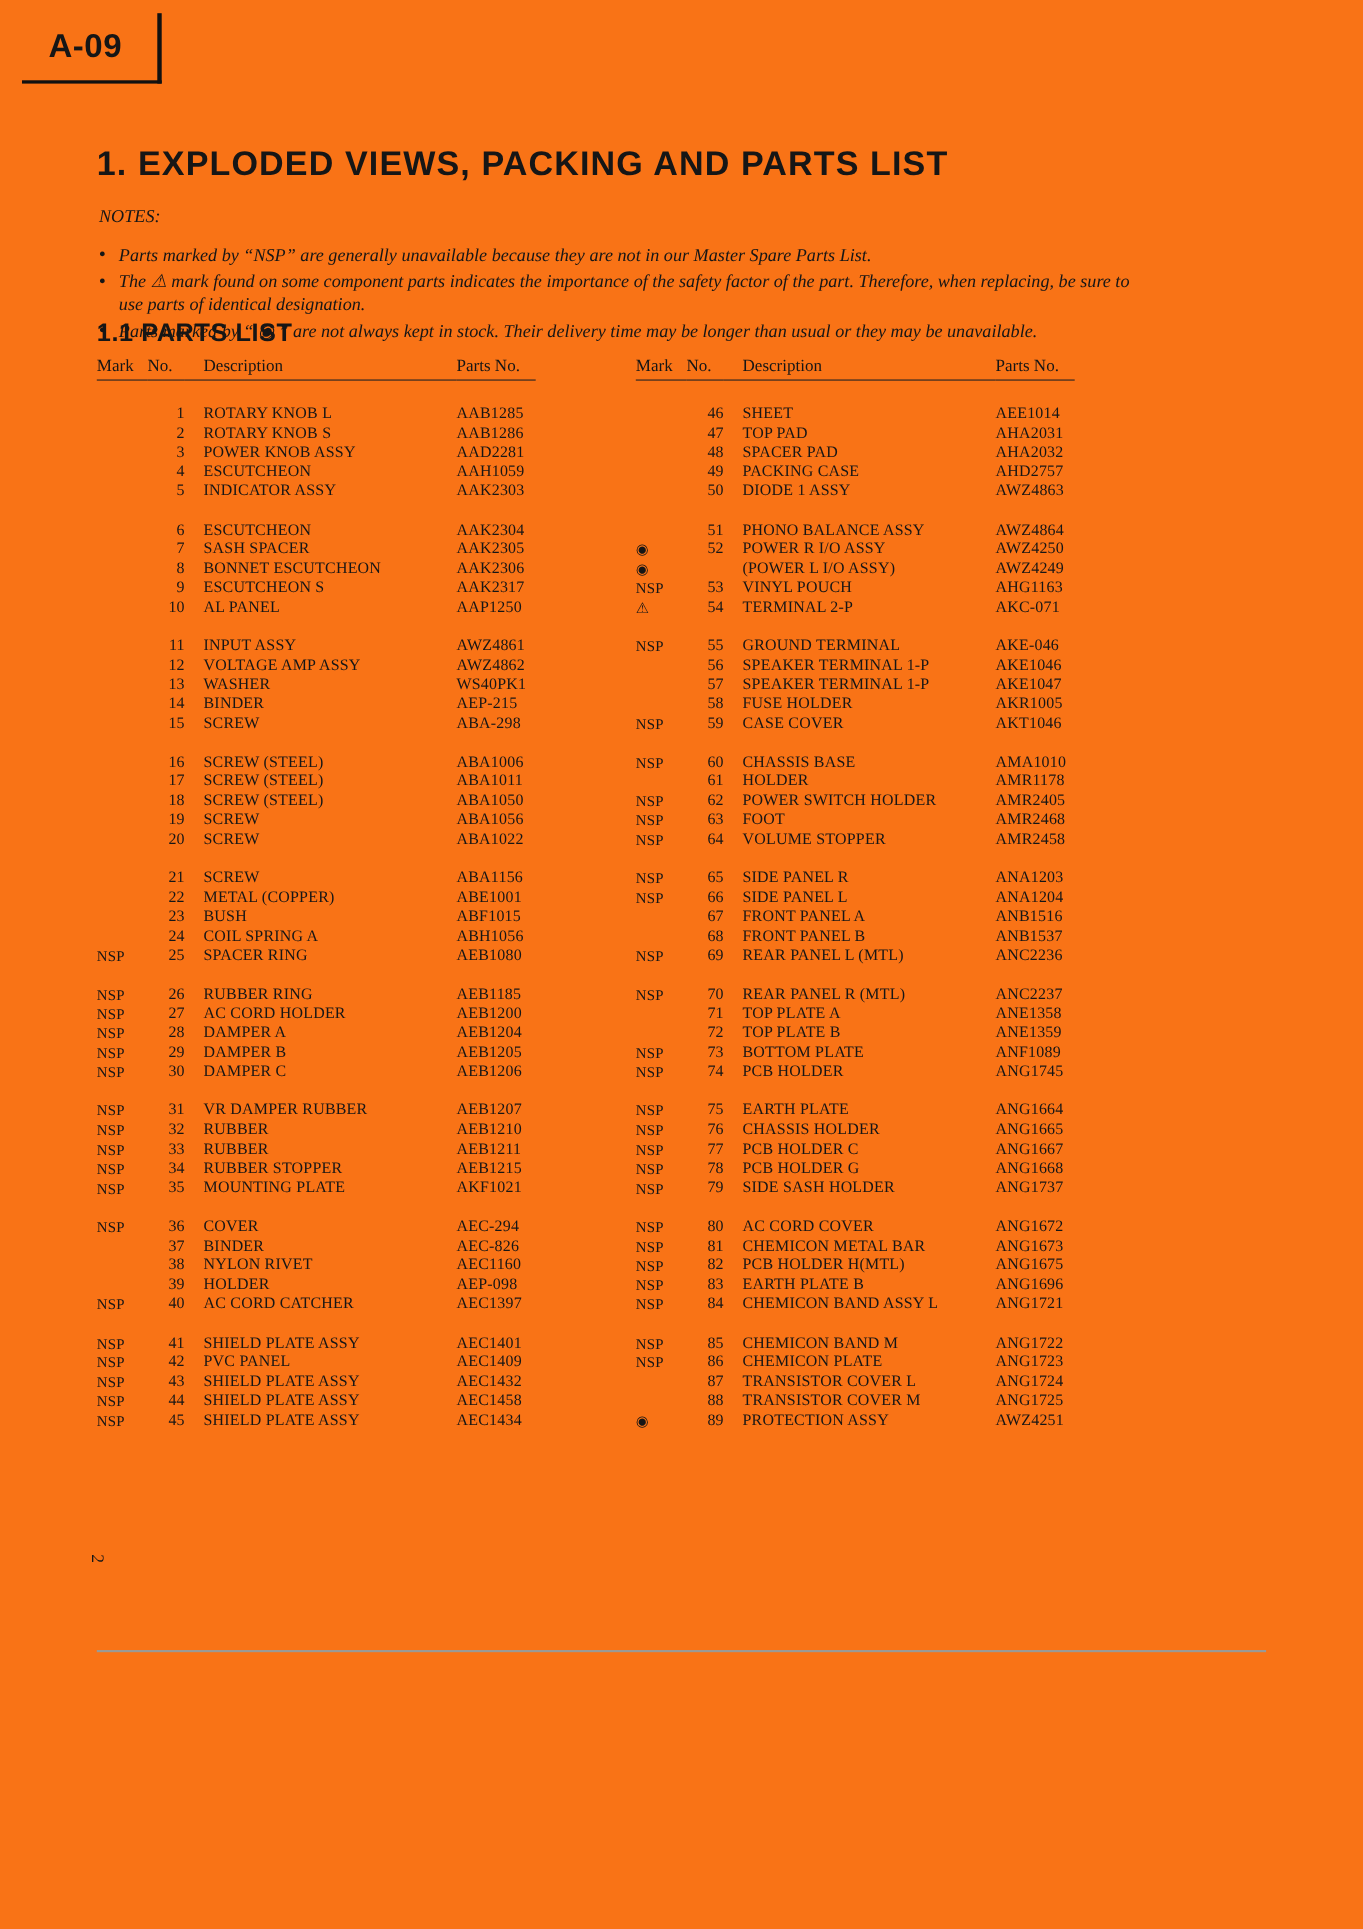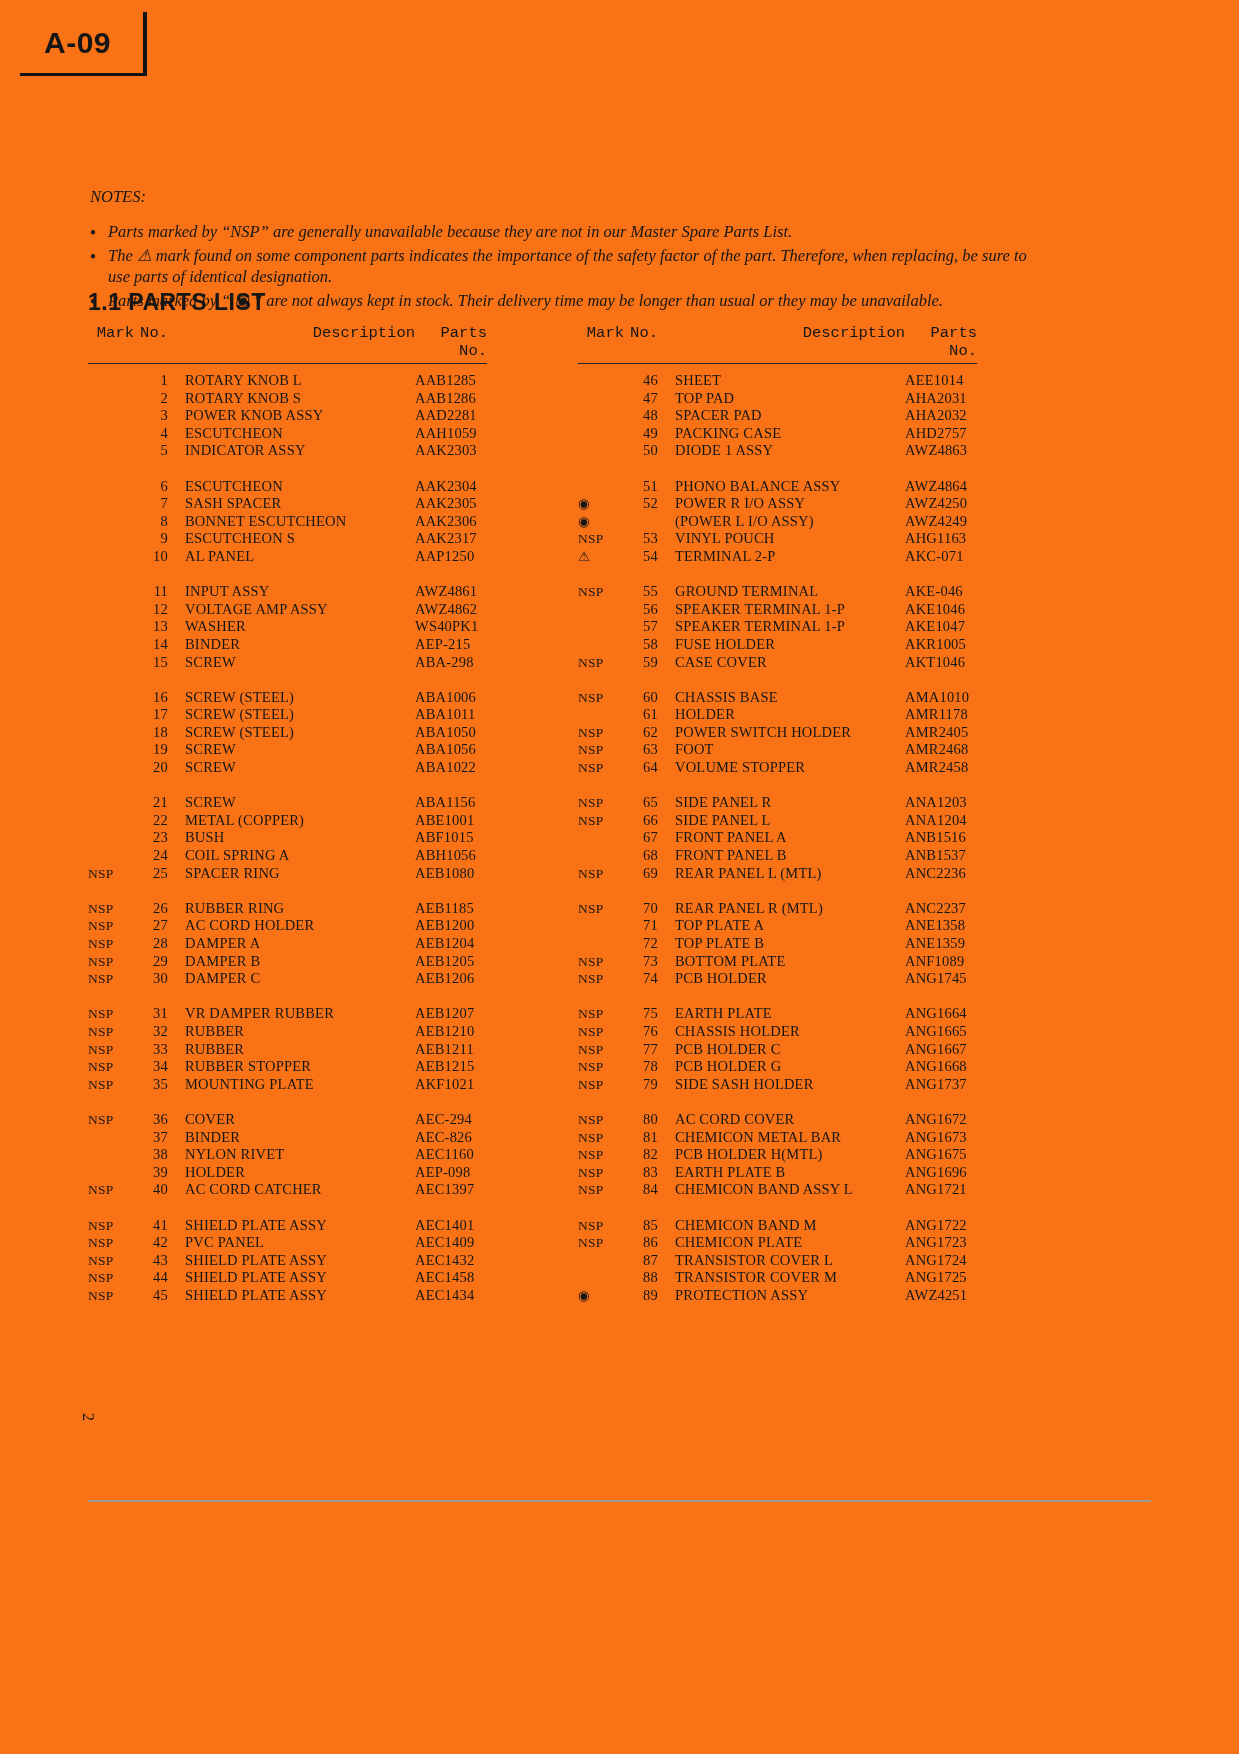--- a/index.html
+++ b/index.html
@@ -86,24 +86,23 @@
     display: flex;
     gap: 10px;
   }
   .ptable { width: 480px; }
 
   .phead, .prow {
     display: grid;
     grid-template-columns: 46px 34px 247px 1fr;
   }
   .phead {
-    font-family: Liberation Mono, monospace;
+    font-family: Liberation Serif, serif;
     font-size: 15.5px;
-    margin-bottom: 8px;
-    text-align: right;
+    margin-bottom: 22px;
   }
   .phead span {
     border-bottom: 1.5px solid #222;
     padding-bottom: 3px;
   }
   .phead .h-mark { }
   .phead .h-no { }
   .phead .h-desc { padding-left: 17px; }
   .phead .h-part { width: 72px; }
 
@@ -136,20 +135,21 @@
 </style>
 </head>
 <body>
 
 <div class="page">
 
   <div class="corner">
     <span>A-09</span>
   </div>
 
+  <h1 class="title">1. EXPLODED VIEWS, PACKING AND PARTS LIST</h1>
 
   <div class="notes-block">
     <div class="notes-label">NOTES:</div>
     <div class="note">
       <span class="bullet">●</span>
       <span class="note-text">Parts marked by “NSP” are generally unavailable because they are not in our Master Spare Parts List.</span>
     </div>
     <div class="note">
       <span class="bullet">●</span>
       <span class="note-text">The ⚠ mark found on some component parts indicates the importance of the safety factor of the part. Therefore, when replacing, be sure to use parts of identical designation.</span>

